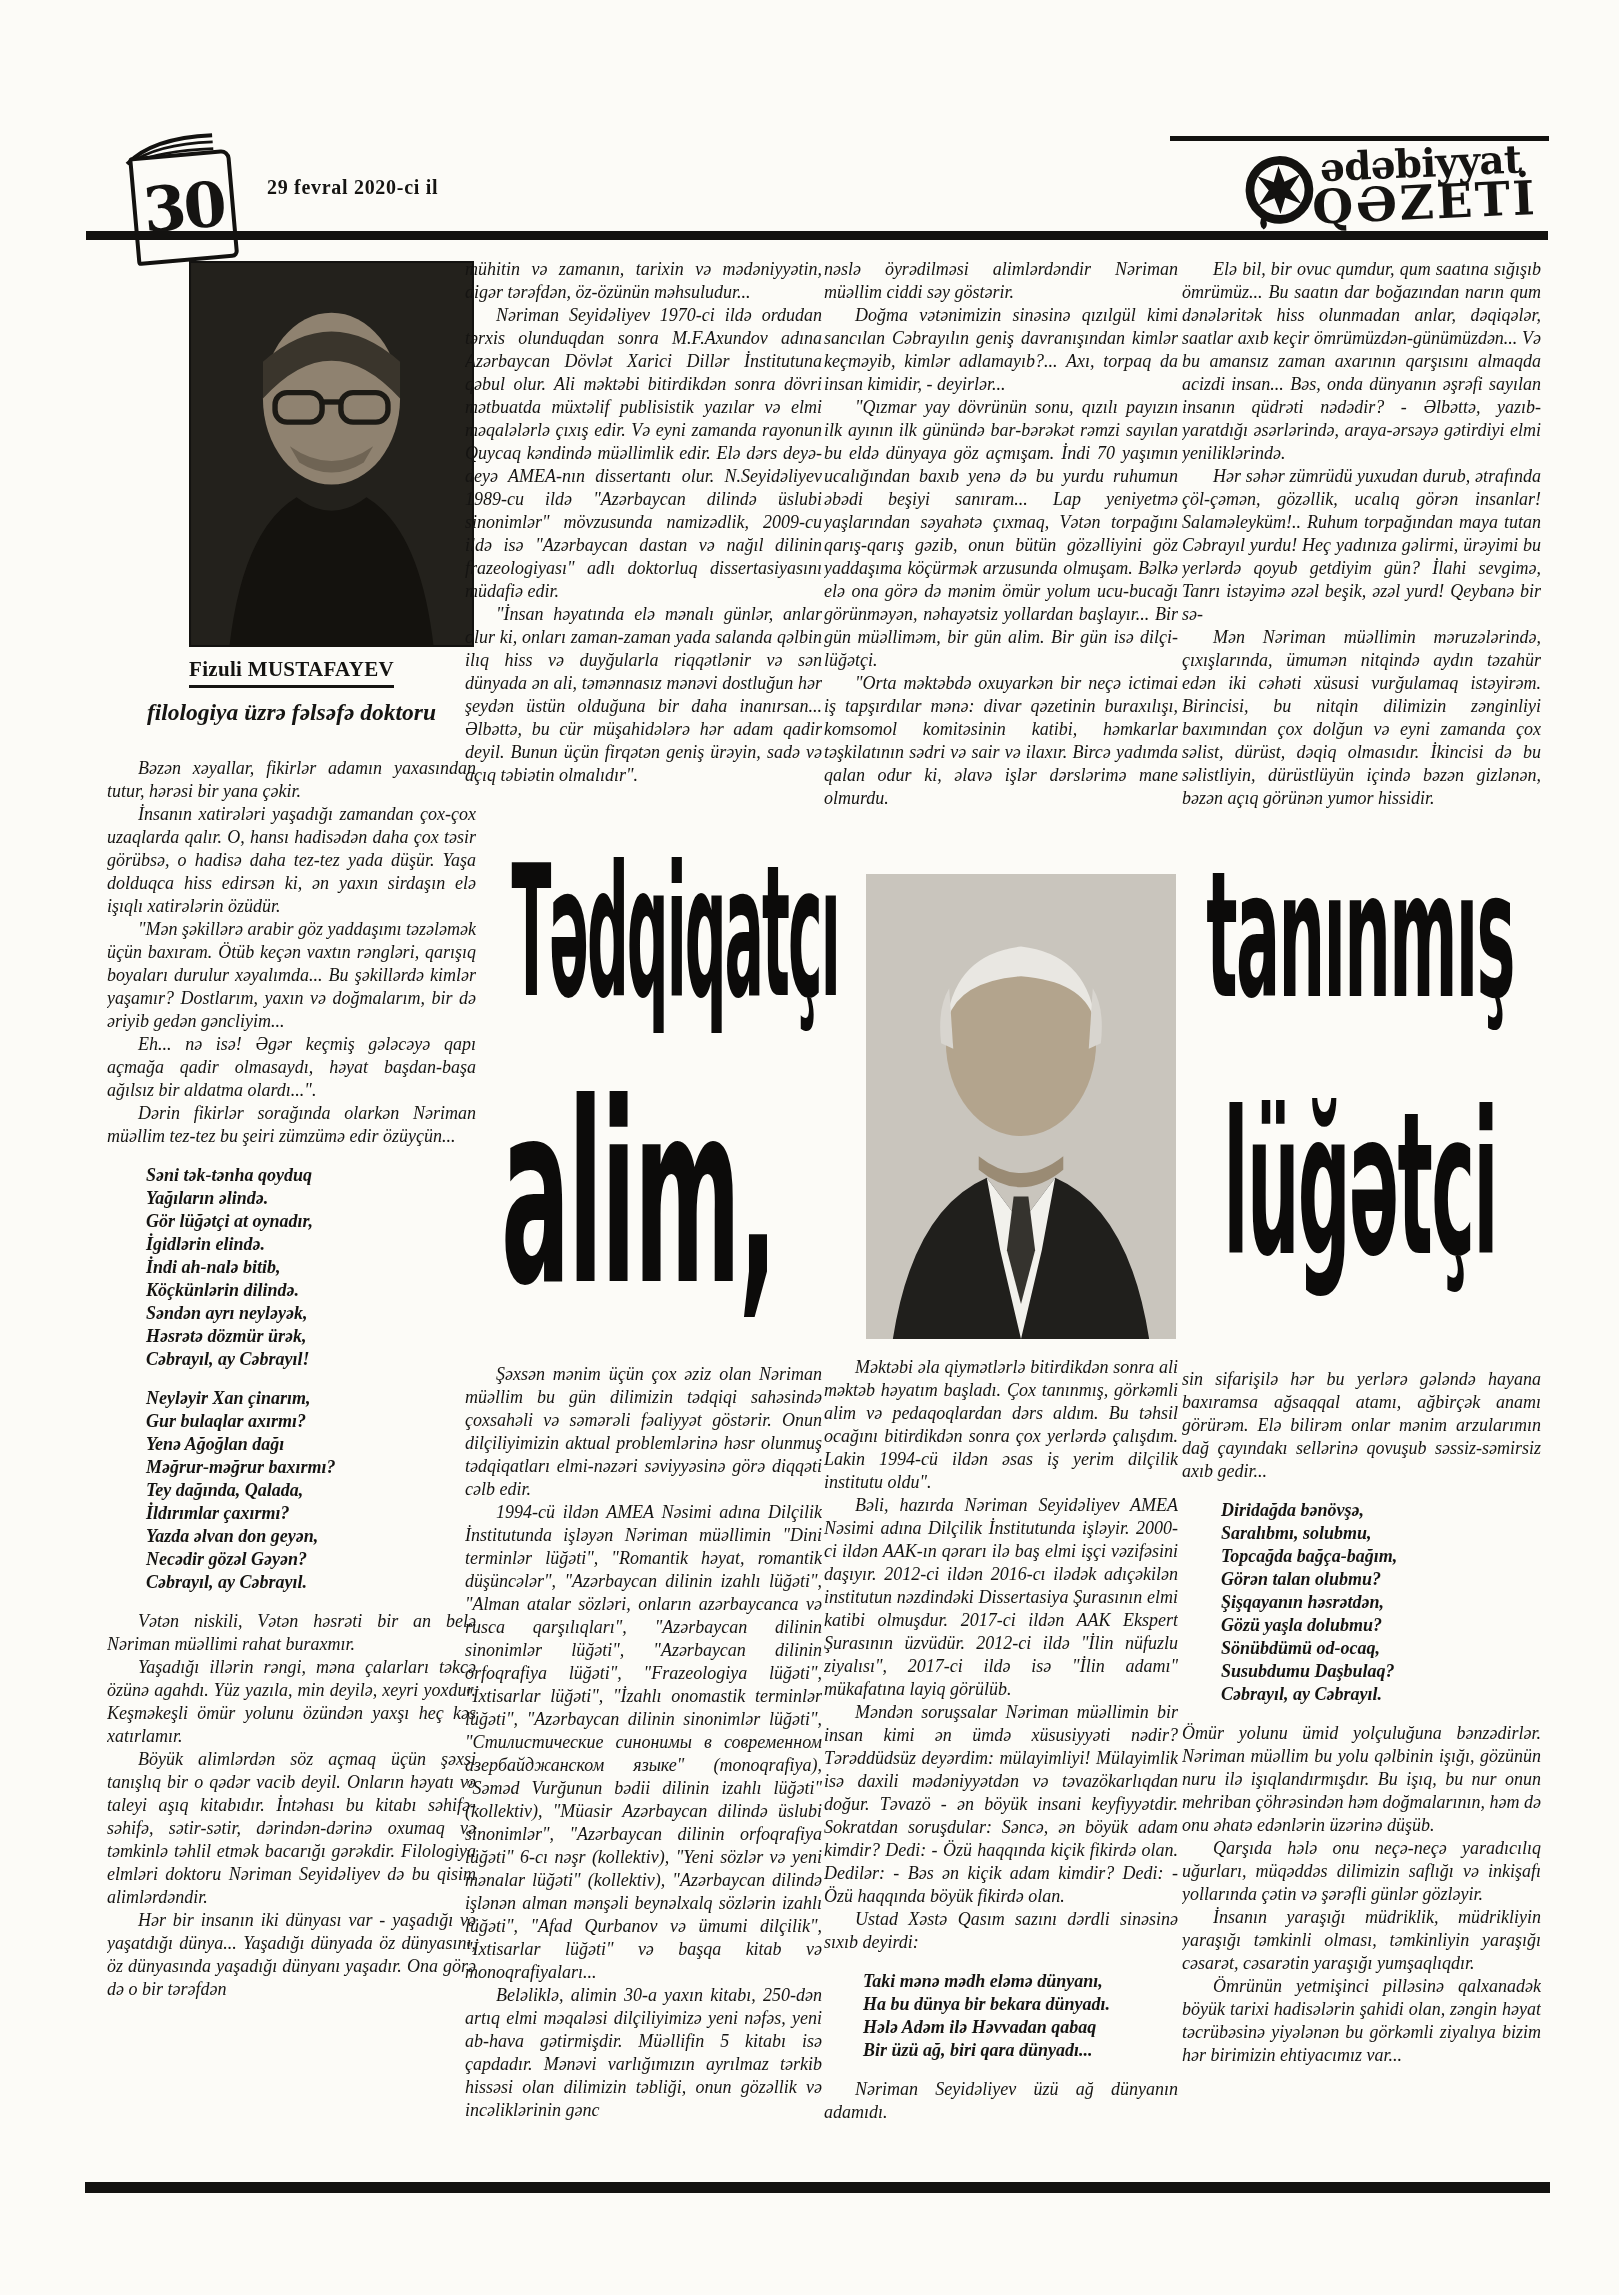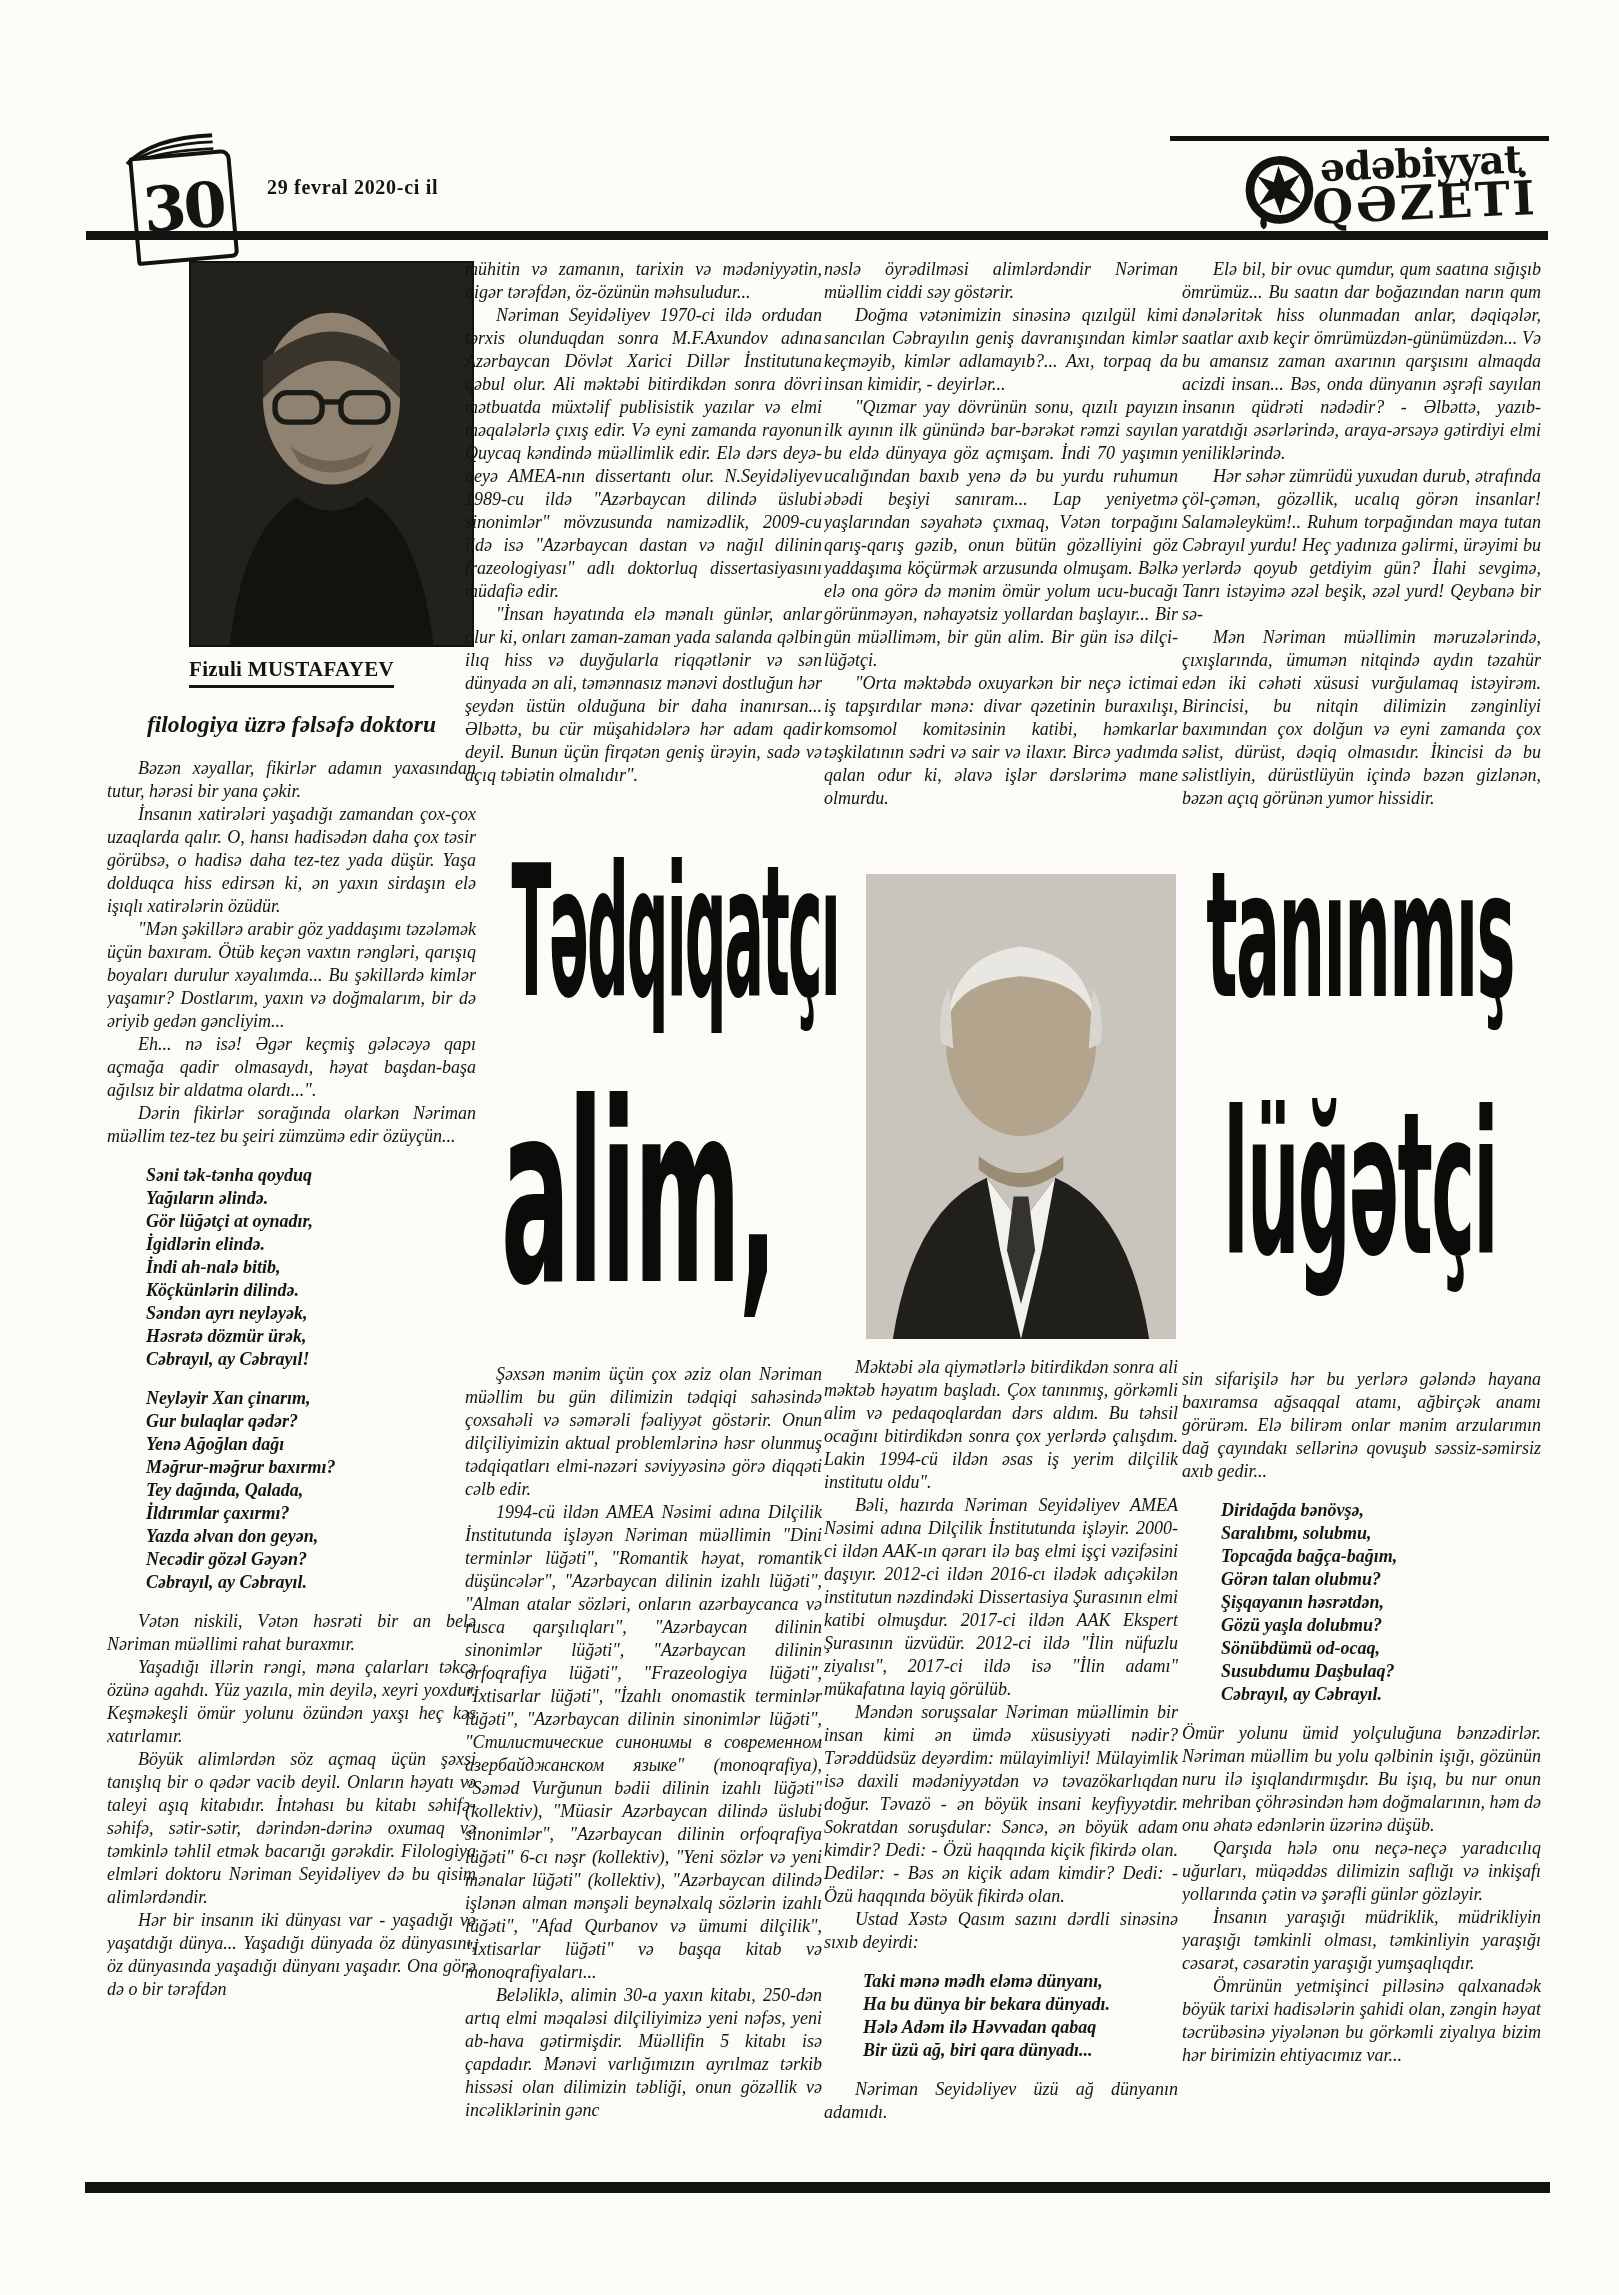--- a/index.html
+++ b/index.html
@@ -26,21 +26,21 @@
 
   
   .photo1{position:absolute;left:189px;top:261px;width:285px;height:386px;}
   .photo2{position:absolute;left:866px;top:874px;width:310px;height:465px;}
   .photo1 svg,.photo2 svg{display:block;width:100%;height:100%;}
 
   
   .caption{position:absolute;left:107px;top:657px;width:369px;text-align:center;}
   .caption-name{display:inline-block;font-size:21px;font-weight:bold;letter-spacing:0.3px;
                 border-bottom:3.4px solid #151412;padding-bottom:2.7px;}
-  .caption-title{margin-top:23px;font-size:23.5px;font-style:italic;font-weight:bold;}
+  .caption-title{margin-top:11px;font-size:23.5px;font-style:italic;font-weight:bold;}
 
   
   .col{position:absolute;overflow:hidden;font-size:18px;line-height:23px;text-align:justify;}
   .para{margin:0;text-indent:31px;font-style:italic;}
   .no-indent-first .para:first-child{text-indent:0;}
   .poem{margin:16px 0 16px 39px;font-style:italic;font-weight:bold;}
   .poem-line{text-indent:0;line-height:23px;text-align:left;}
 
   .col1{left:107px;top:757px;width:369px;height:1418px;}
   .col2-top{left:465px;top:258px;width:357px;height:608px;}
@@ -150,21 +150,21 @@
         <div class="poem-line">Gör lüğətçi at oynadır,</div>
         <div class="poem-line">İgidlərin elində.</div>
         <div class="poem-line">İndi ah-nalə bitib,</div>
         <div class="poem-line">Köçkünlərin dilində.</div>
         <div class="poem-line">Səndən ayrı neyləyək,</div>
         <div class="poem-line">Həsrətə dözmür ürək,</div>
         <div class="poem-line">Cəbrayıl, ay Cəbrayıl!</div>
       </div>
     <div class="poem">
         <div class="poem-line">Neyləyir Xan çinarım,</div>
-        <div class="poem-line">Gur bulaqlar qədər?</div>
+        <div class="poem-line">Gur bulaqlar axırmı?</div>
         <div class="poem-line">Yenə Ağoğlan dağı</div>
         <div class="poem-line">Məğrur-məğrur baxırmı?</div>
         <div class="poem-line">Tey dağında, Qalada,</div>
         <div class="poem-line">İldırımlar çaxırmı?</div>
         <div class="poem-line">Yazda əlvan don geyən,</div>
         <div class="poem-line">Necədir gözəl Gəyən?</div>
         <div class="poem-line">Cəbrayıl, ay Cəbrayıl.</div>
       </div>
     <div>
         <div class="para">Vətən niskili, Vətən həsrəti bir an belə Nəriman müəllimi rahat buraxmır.</div>

